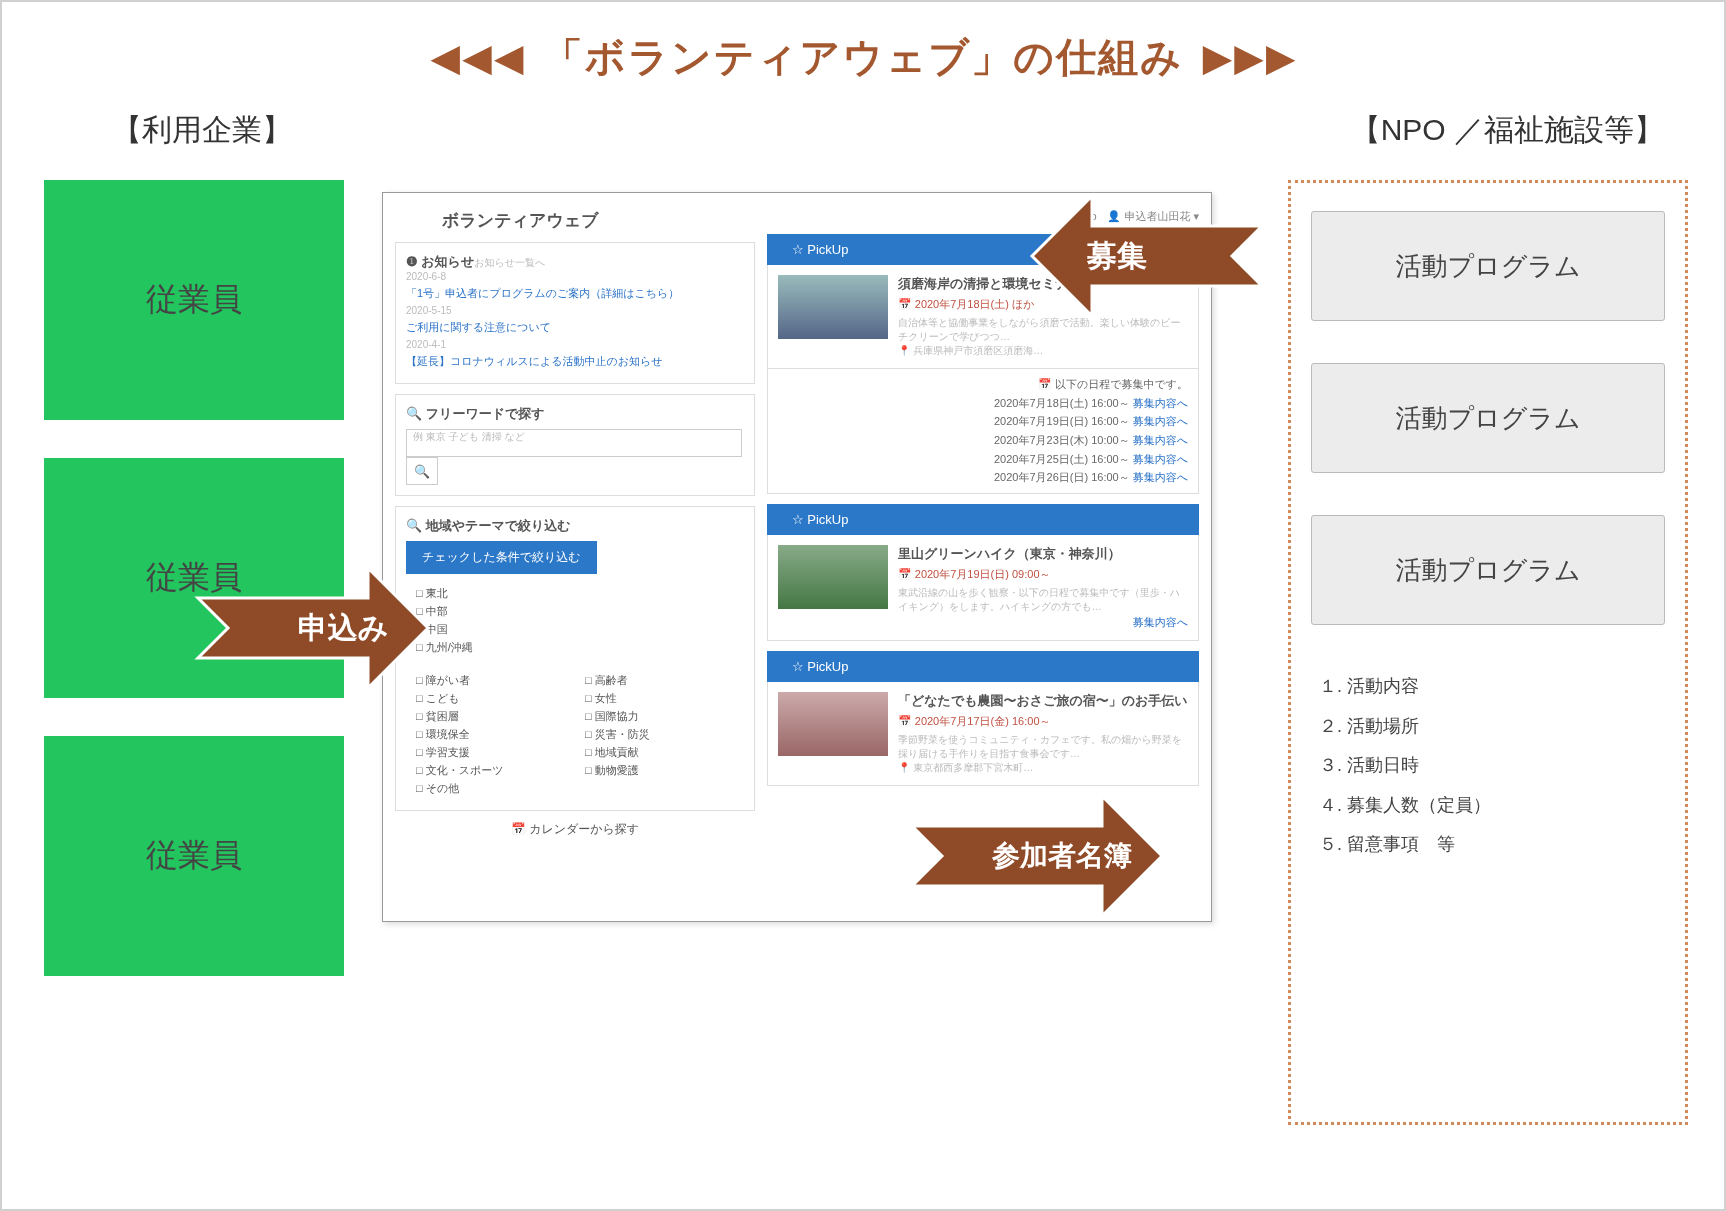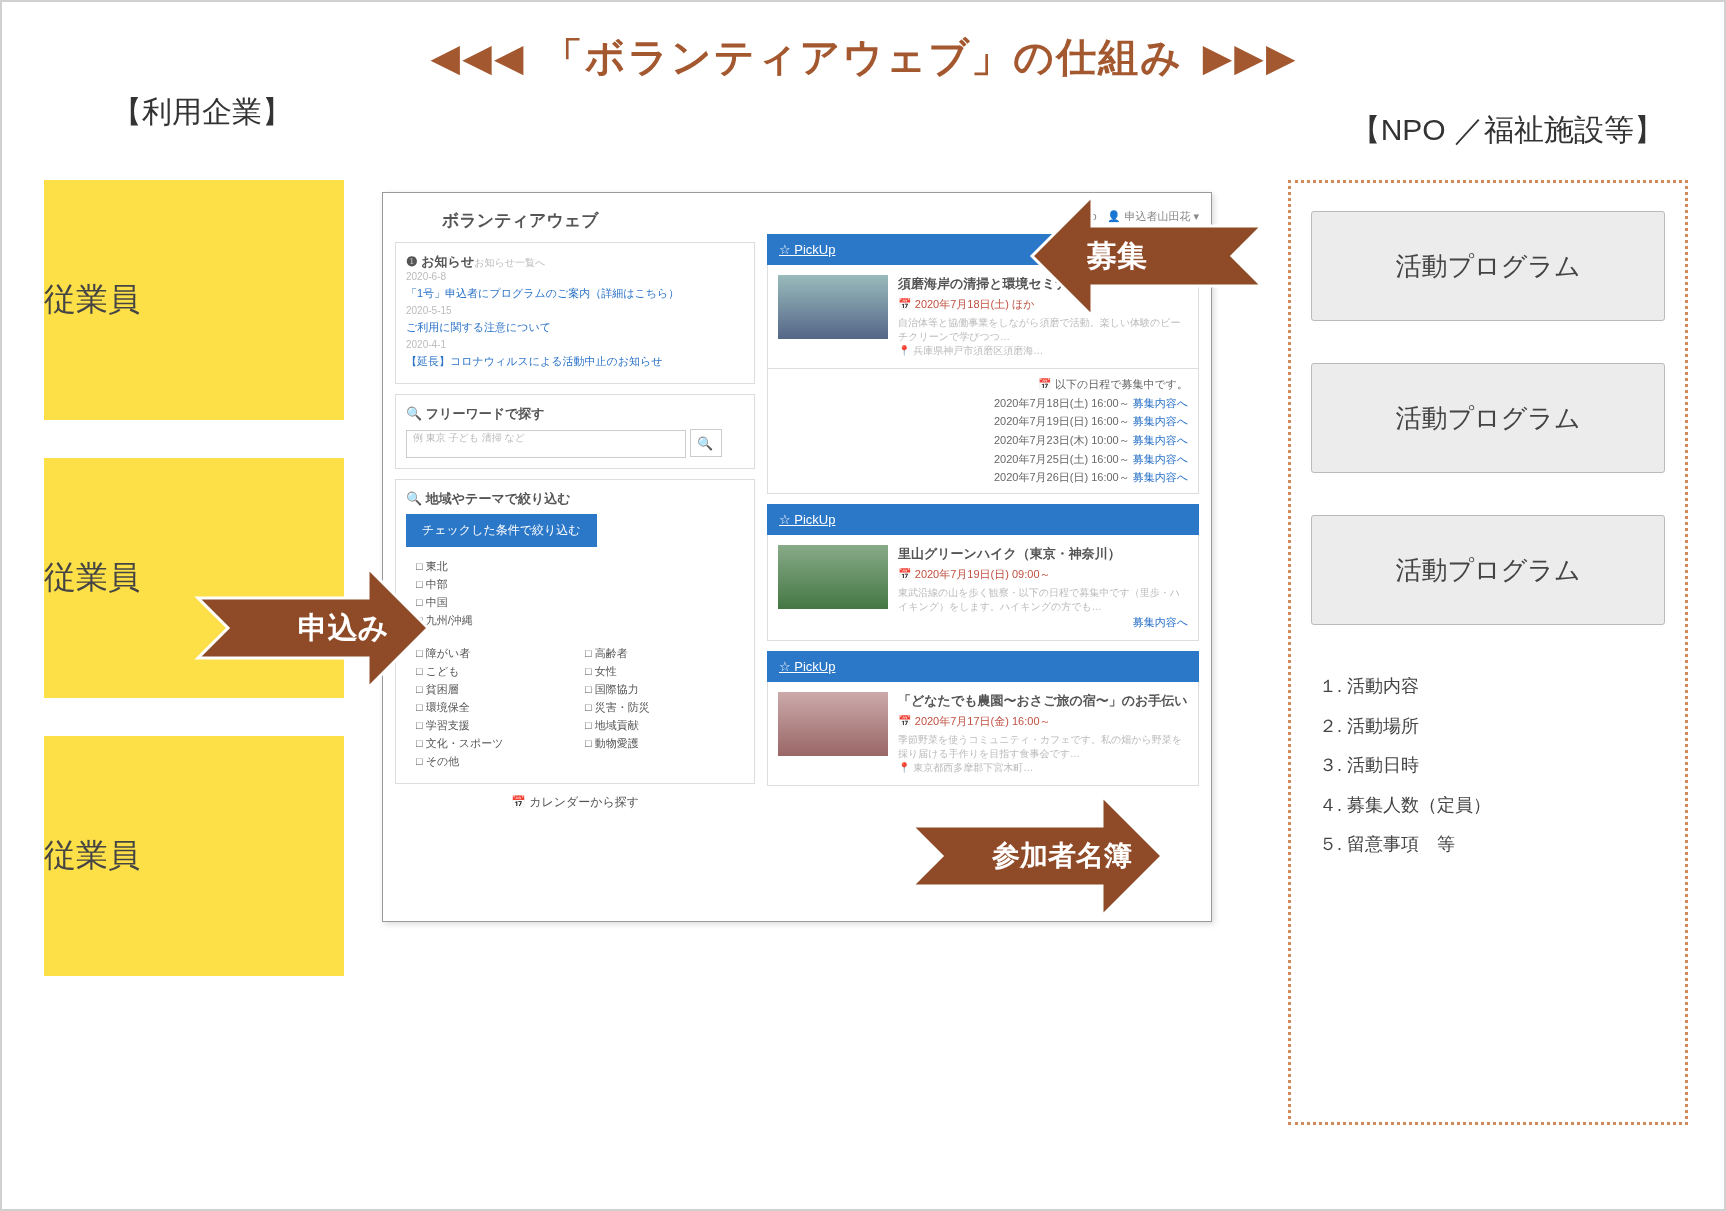--- a/index.html
+++ b/index.html
@@ -26,33 +26,33 @@
   .arrow-tri span { font-size: 36px; color: #a4582f; }
   .title-text { font-size: 40px; letter-spacing: 2px; }
 
   
   .col-header {
     position: absolute;
     font-size: 30px;
     color: #333;
     font-weight: 500;
   }
-  .col-left { top: 90px; left: 110px; }
+  .col-left { top: 108px; left: 110px; }
   .col-right { top: 108px; right: 60px; }
 
   
   .emp-box {
     position: absolute;
     left: 42px;
     width: 300px;
     height: 240px;
-    background: #fde047;
+    background: #22c55e;
     display: flex;
     align-items: center;
-    justify-content: flex-start;
+    justify-content: center;
     font-size: 32px;
     color: #444;
   }
   .emp1 { top: 178px; }
   .emp2 { top: 456px; }
   .emp3 { top: 734px; }
 
   
   .npo-box {
     position: absolute;
@@ -101,28 +101,28 @@
     filter: blur(0.3px);
   }
   .app-left { flex: 0 0 360px; display: flex; flex-direction: column; gap: 10px; }
   .app-right { flex: 1; display: flex; flex-direction: column; gap: 10px; }
 
   .app-title { font-size: 17px; font-weight: bold; margin-left: 47px; }
   .panel { border: 1px solid #ddd; padding: 10px; }
   .link { color: #2a72c9; font-size: 11px; margin: 4px 0; }
   .gray { color: #bbb; font-size: 10px; }
   .search-input {
-    border: 1px solid #ccc; height: 28px; width: 280px; display: inline-block;
+    border: 1px solid #ccc; height: 28px; width: 336px; display: inline-block;
     vertical-align: middle; font-size: 11px; padding-left: 6px; color: #bbb;
   }
   .search-btn { border: 1px solid #ccc; height: 28px; width: 32px; display: inline-flex; align-items: center; justify-content: center; }
   .blue-btn { background: #2c78c8; color: #fff; padding: 8px 16px; font-size: 12px; display: inline-block; margin-bottom: 8px; }
   .chklist { display: grid; grid-template-columns: 1fr 1fr; gap: 3px 20px; font-size: 11px; color: #555; padding: 4px 10px; }
 
-  .pickup-hdr { background: #2c78c8; color: #fff; padding: 8px 12px; font-size: 13px; text-decoration: underline; }
+  .pickup-hdr { background: #2c78c8; color: #fff; padding: 8px 25px; font-size: 13px; }
   .pickup-body { border: 1px solid #ddd; border-top: none; padding: 10px; display: flex; gap: 10px; }
   .thumb { width: 110px; height: 64px; background: linear-gradient(#9bb, #568); flex-shrink: 0; }
   .thumb2 { background: linear-gradient(#8a8, #474); }
   .thumb3 { background: linear-gradient(#caa, #966); }
   .card-text { flex: 1; }
   .card-title { font-weight: bold; font-size: 13px; margin-bottom: 4px; }
   .card-meta { color: #c05040; font-size: 11px; }
   .schedule { text-align: right; font-size: 11px; line-height: 1.7; color: #666; padding: 6px 10px; border: 1px solid #ddd; border-top: none; }
   .schedule a { color: #2a72c9; }
 

